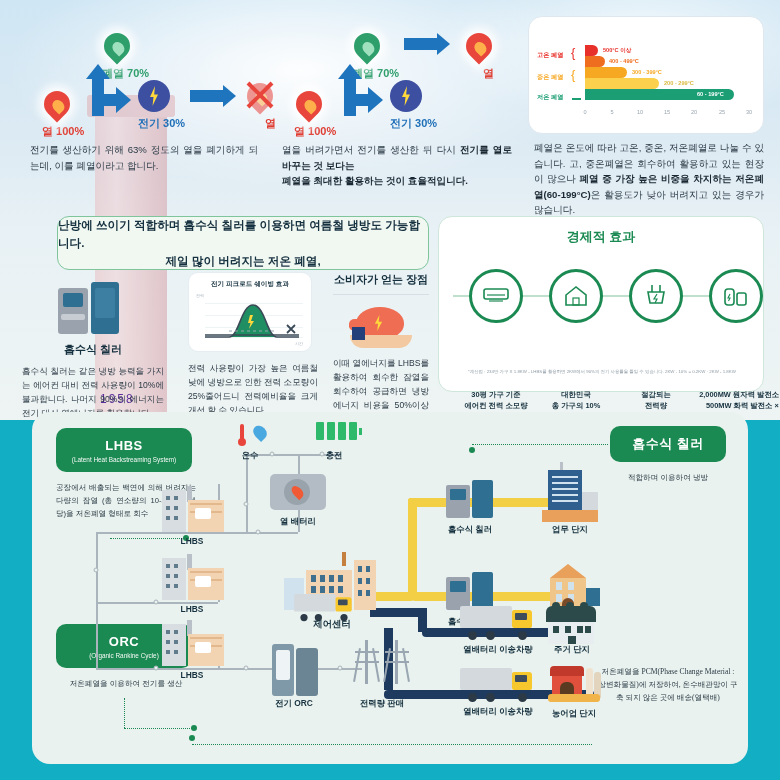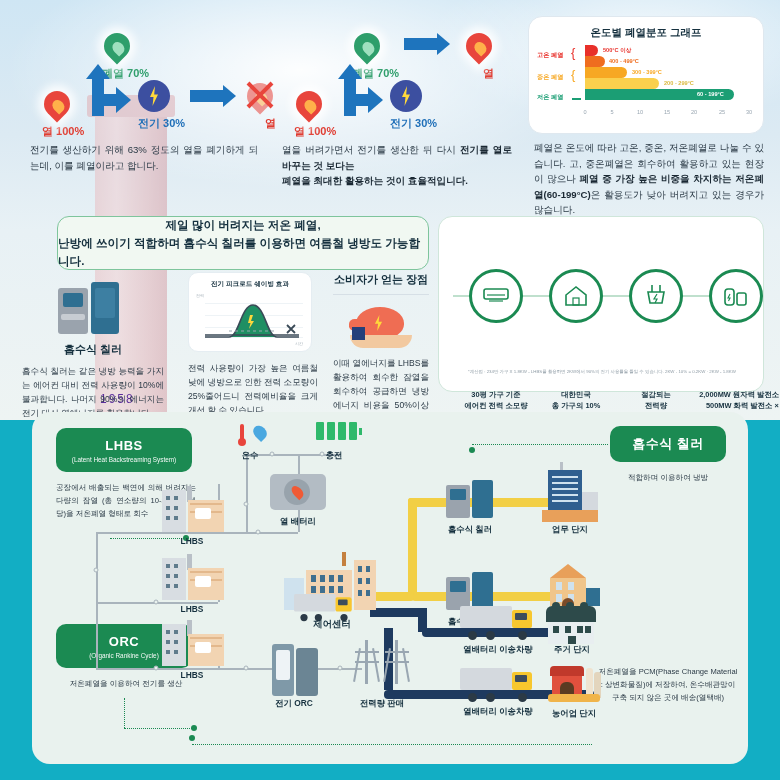--- a/index.html
+++ b/index.html
@@ -285,21 +285,20 @@
     <div class="boltCircle"></div>
     <div class="lbl blue">전기 30%</div>
   </div>
 </div>
 <div class="body-txt" style="position:absolute;left:282px;top:142px;width:230px;">
   <span>열을 버려가면서 전기를 생산한 뒤 다시 </span><b>전기를 열로 바꾸는 것 보다는</b><br>
   <b>폐열을 최대한 활용하는 것이 효율적입니다.</b>
 </div>
 
 <div id="chartCard" class="card">
-  <div id="chartTitle">온도별 폐열분포 그래프</div>
 
   <div id="plot">
 
     <div class="bar" style="left:0;top:0px;   width:13px; background:#e8302a;"></div>
     <div class="bar" style="left:0;top:11px;  width:20px; background:#ef6d1f;"></div>
     <div class="bar" style="left:0;top:22px;  width:42px; background:#f7a823;"></div>
     <div class="bar" style="left:0;top:33px;  width:74px; background:#fad04d;"></div>
     <div class="bar" style="left:0;top:44px;  width:149px;background:#1b9e74;"></div>
 
     <div class="valLbl" style="left:18px;top:2px;color:#e8302a;">500°C 이상</div>
@@ -325,22 +324,22 @@
     <span style="left:137px;">25</span>
     <span style="left:164px;">30</span>
   </div>
 </div>
 
 <div class="body-txt" style="position:absolute;left:534px;top:140px;width:230px;">
   <span>폐열은 온도에 따라 고온, 중온, 저온폐열로 나눌 수 있습니다. 고, 중온폐열은 회수하여 활용하고 있는 현장이 많으나 </span><b>폐열 중 가장 높은 비중을 차지하는 저온폐열(60-199°C)</b><span>은 활용도가 낮아 버려지고 있는 경우가 많습니다.</span>
 </div>
 
 <div id="banner">
+  <div>난방에 쓰이기 적합하며 흡수식 칠러를 이용하면 여름철 냉방도 가능합니다.</div>
   <div>제일 많이 버려지는 저온 폐열,</div>
-  <div>난방에 쓰이기 적합하며 흡수식 칠러를 이용하면 여름철 냉방도 가능합니다.</div>
 </div>
 
 <div class="col" style="left:22px;top:282px;width:142px;">
   <div style="display:flex;justify-content:center;">
     <div class="chillerIcon">
       <div class="ci-a"></div>
         <div class="ci-b"></div>
     </div>
   </div>
   <div class="colTitle" style="margin-top:8px;">흡수식 칠러</div>
@@ -376,20 +375,21 @@
       <div class="pg-body"></div>
         <div class="pg-bolt"></div>
         <div class="pg-hand"></div>
         <div class="pg-coin"></div>
     </div>
   </div>
   <div class="body-txt" style="margin-top:8px;font-size:8.6px;">이때 열에너지를 LHBS를 활용하여 회수한 잠열을 회수하여 공급하면 냉방 에너지 비용을 50%이상 절감 할 수 있습니다.</div>
 </div>
 
 <div id="econ">
+  <div id="econTitle">경제적 효과</div>
 
   <div id="econRow">
     <div class="line"></div>
 
     <div class="ring" style="left:16px;">
       <div class="ringIcon">
         <svg width="26" height="18" viewBox="0 0 26 18">
             <rect x="1" y="2" width="24" height="10" rx="2" fill="none" stroke="#1b8a52" stroke-width="1.6"></rect>
             <line x1="4" y1="8" x2="22" y2="8" stroke="#1b8a52" stroke-width="1.2"></line>
             <line x1="6" y1="14" x2="20" y2="14" stroke="#1b8a52" stroke-width="1.2"></line>
@@ -452,21 +452,21 @@
   <div class="dotline" style="left:92px;top:316px;width:70px;"></div>
   <div class="greendot" style="left:162px;top:316px;"></div>
 
   <div class="gbox" style="position:absolute;left:578px;top:14px;width:116px;height:36px;">
     <div class="t1">흡수식 칠러</div>
   </div>
   <div class="gdesc" style="position:absolute;left:570px;top:60px;width:132px;text-align:center;">적합하며 이용하여 냉방</div>
   <div class="dotline" style="left:440px;top:32px;width:136px;"></div>
   <div class="greendot" style="left:440px;top:38px;"></div>
 
-  <div class="gdesc" style="position:absolute;left:566px;top:254px;width:140px;text-align:center;">저온폐열을 PCM(Phase Change Material : 상변화물질)에 저장하여, 온수배관망이 구축 되지 않은 곳에 배송(열택배)</div>
+  <div class="gdesc" style="position:absolute;left:566px;top:254px;width:140px;text-align:center;font-family:Liberation Serif, serif;">저온폐열을 PCM(Phase Change Material : 상변화물질)에 저장하여, 온수배관망이 구축 되지 않은 곳에 배송(열택배)</div>
   <div class="dotline" style="left:160px;top:332px;width:400px;"></div>
   <div class="greendot" style="left:160px;top:326px;"></div>
 
   <div class="wire h" style="left:214px;top:42px;width:94px;"></div>
   <div class="wire v" style="left:214px;top:42px;height:78px;"></div>
   <div class="wire v" style="left:186px;top:72px;height:48px;"></div>
   <div class="wire h" style="left:186px;top:120px;width:80px;"></div>
   <div class="wire v" style="left:266px;top:42px;height:78px;"></div>
   <div class="wire v" style="left:266px;top:42px;height:40px;"></div>
   <div class="wire v" style="left:64px;top:120px;height:136px;"></div>

